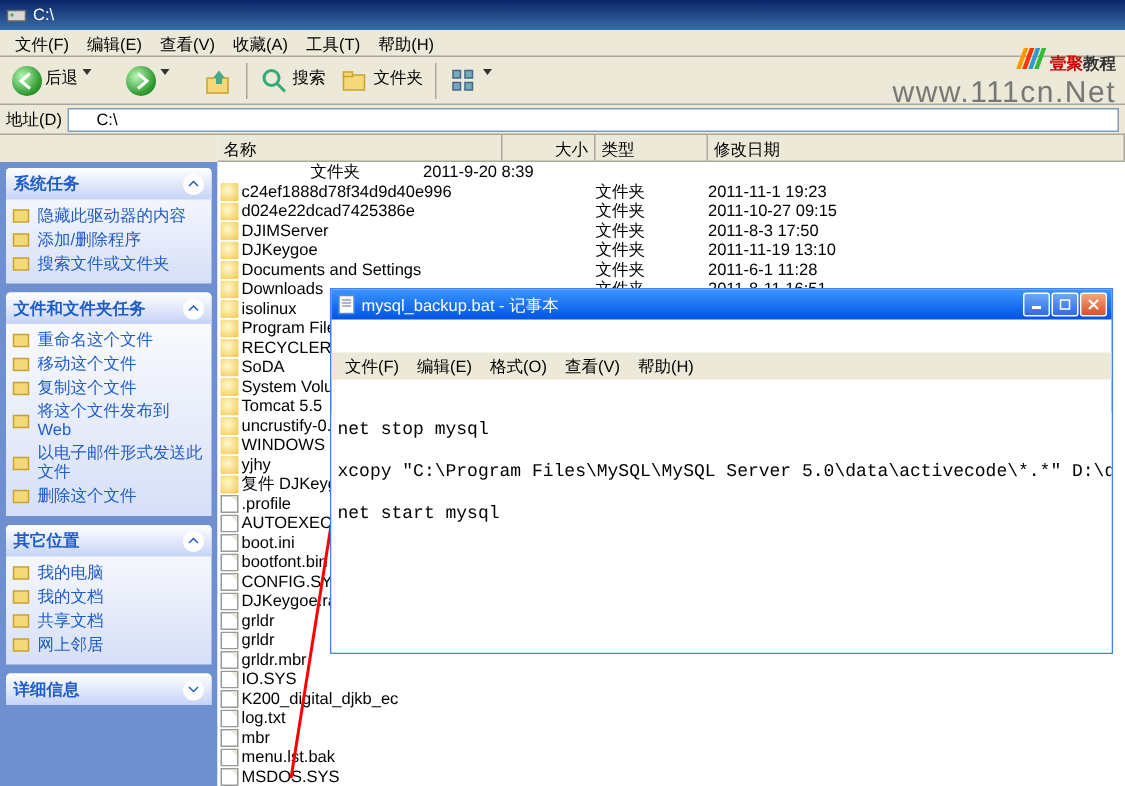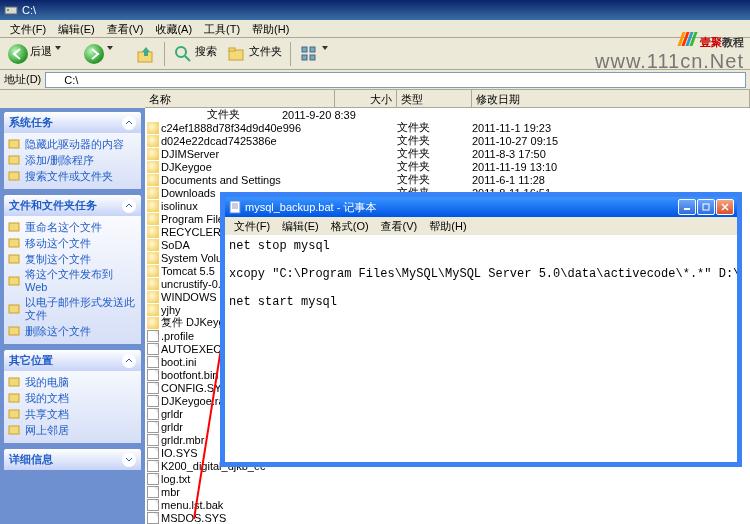--- a/index.html
+++ b/index.html
@@ -31,21 +31,21 @@
 .row .nm{width:190px;display:flex;align-items:center;gap:2px;padding-left:2px;white-space:nowrap;overflow:hidden;}
 .row .sz{width:62px;text-align:right;padding-right:8px;}
 .row .tp{width:75px;}
 .row .dt{flex:1;}
 .ico{width:12px;height:12px;flex-shrink:0;}
 .fold{background:radial-gradient(circle at 40% 40%,#fff8d0,#f0c64a);border-radius:1px;}
 .file{background:#fff;border:1px solid #999;position:relative;}
 .file::after{content:"";position:absolute;top:0;right:0;border:2px solid transparent;border-top-color:#ece9d8;border-right-color:#ece9d8;}
 .arrow-line{position:absolute;background:red;transform-origin:top left;z-index:5;}
 .arrow-head{position:absolute;z-index:6;}
-.notepad{position:absolute;left:220px;top:192px;width:522px;height:275px;border:5px solid #3b82f6;background:#fff;z-index:10;display:flex;flex-direction:column;}
+.notepad{position:absolute;left:220px;top:192px;width:522px;height:244px;border:1px solid #3b82f6;background:#fff;z-index:10;display:flex;flex-direction:column;gap:22px;}
 .np-title{height:20px;background:linear-gradient(#3a95ff,#0054e3);color:#fff;display:flex;align-items:center;padding:0 3px;justify-content:space-between;}
 .np-title .lf{display:flex;align-items:center;gap:3px;}
 .winbtns{display:flex;gap:1px;}
 .winbtn{width:18px;height:16px;background:linear-gradient(#6fa6f8,#2c6de0);border:1px solid #fff;border-radius:2px;display:flex;align-items:center;justify-content:center;}
 .winbtn.cls{background:linear-gradient(#f8a47a,#d8502c);}
 .np-menu{height:18px;background:#ece9d8;display:flex;padding-left:3px;padding-top:1px;}
 .np-menu span{padding:1px 6px;}
 .np-body{flex:1;background:#fff;padding:4px;font-family:Liberation Mono, monospace;font-size:12px;white-space:pre;overflow:hidden;color:#000;}
 .logo{position:absolute;right:6px;top:32px;z-index:3;font-family:Arial;text-align:right;}
 .logo .t1{font-size:16px;font-weight:bold;color:#c00;}

